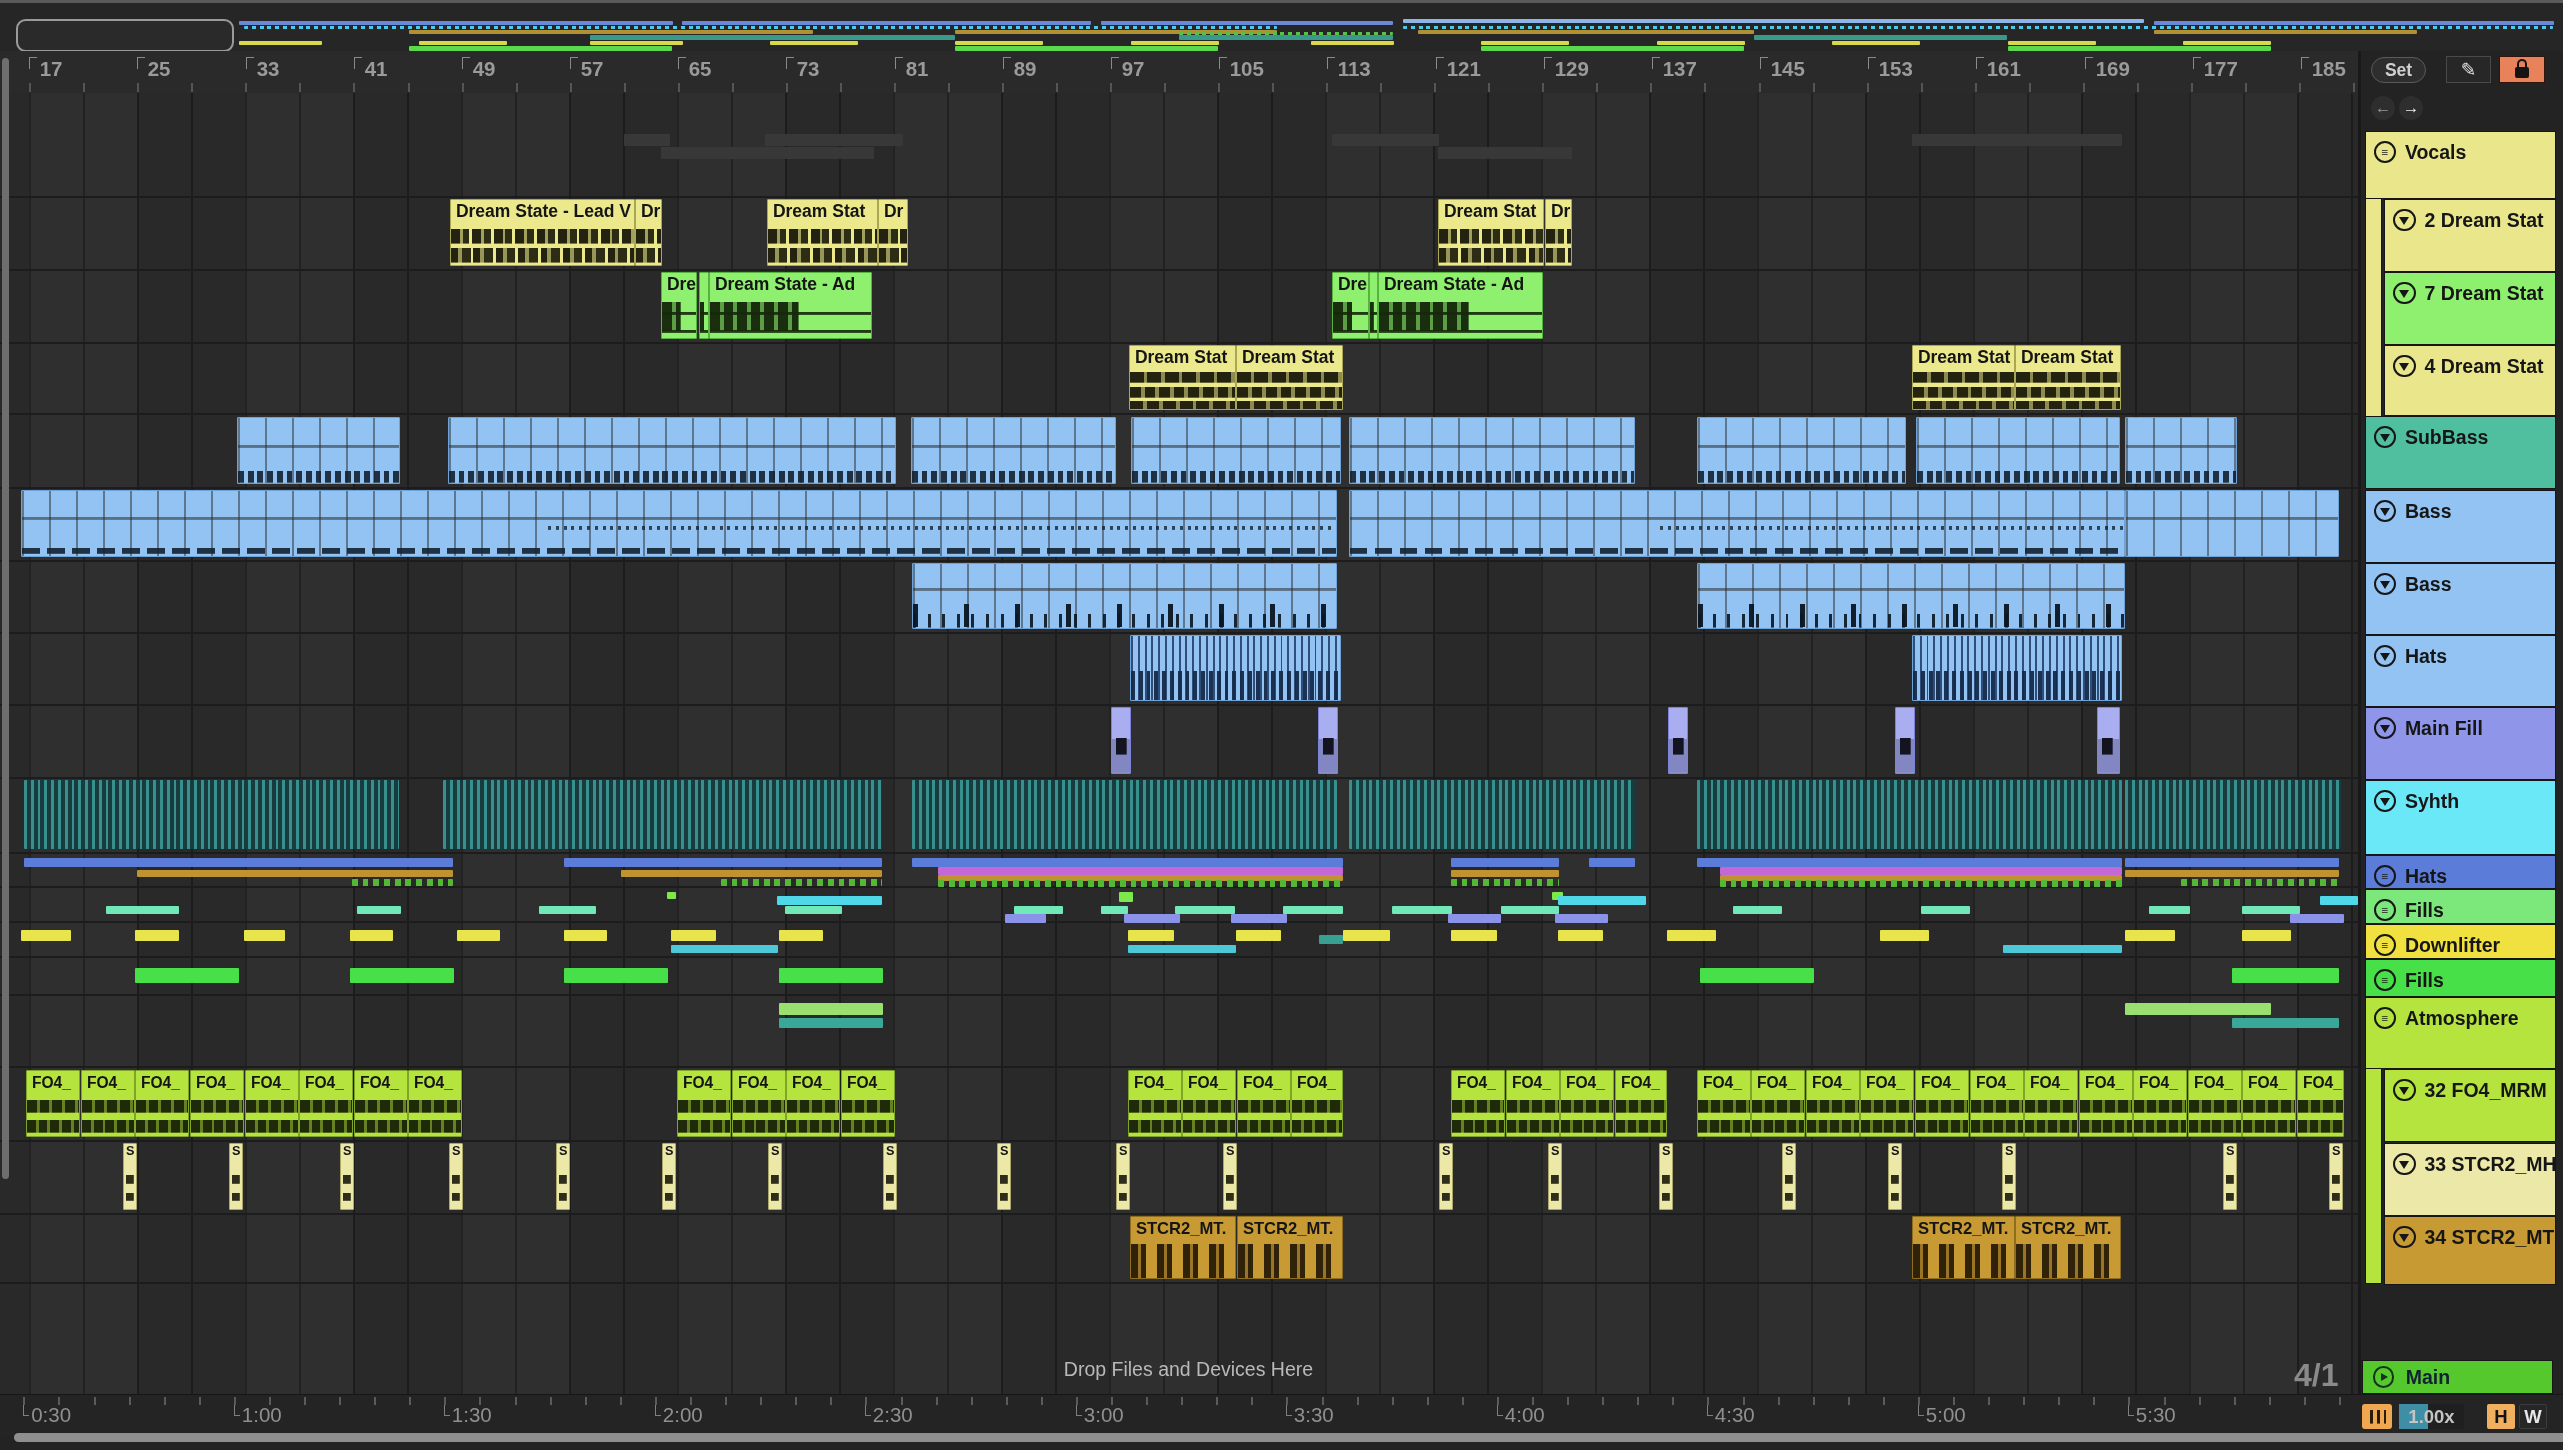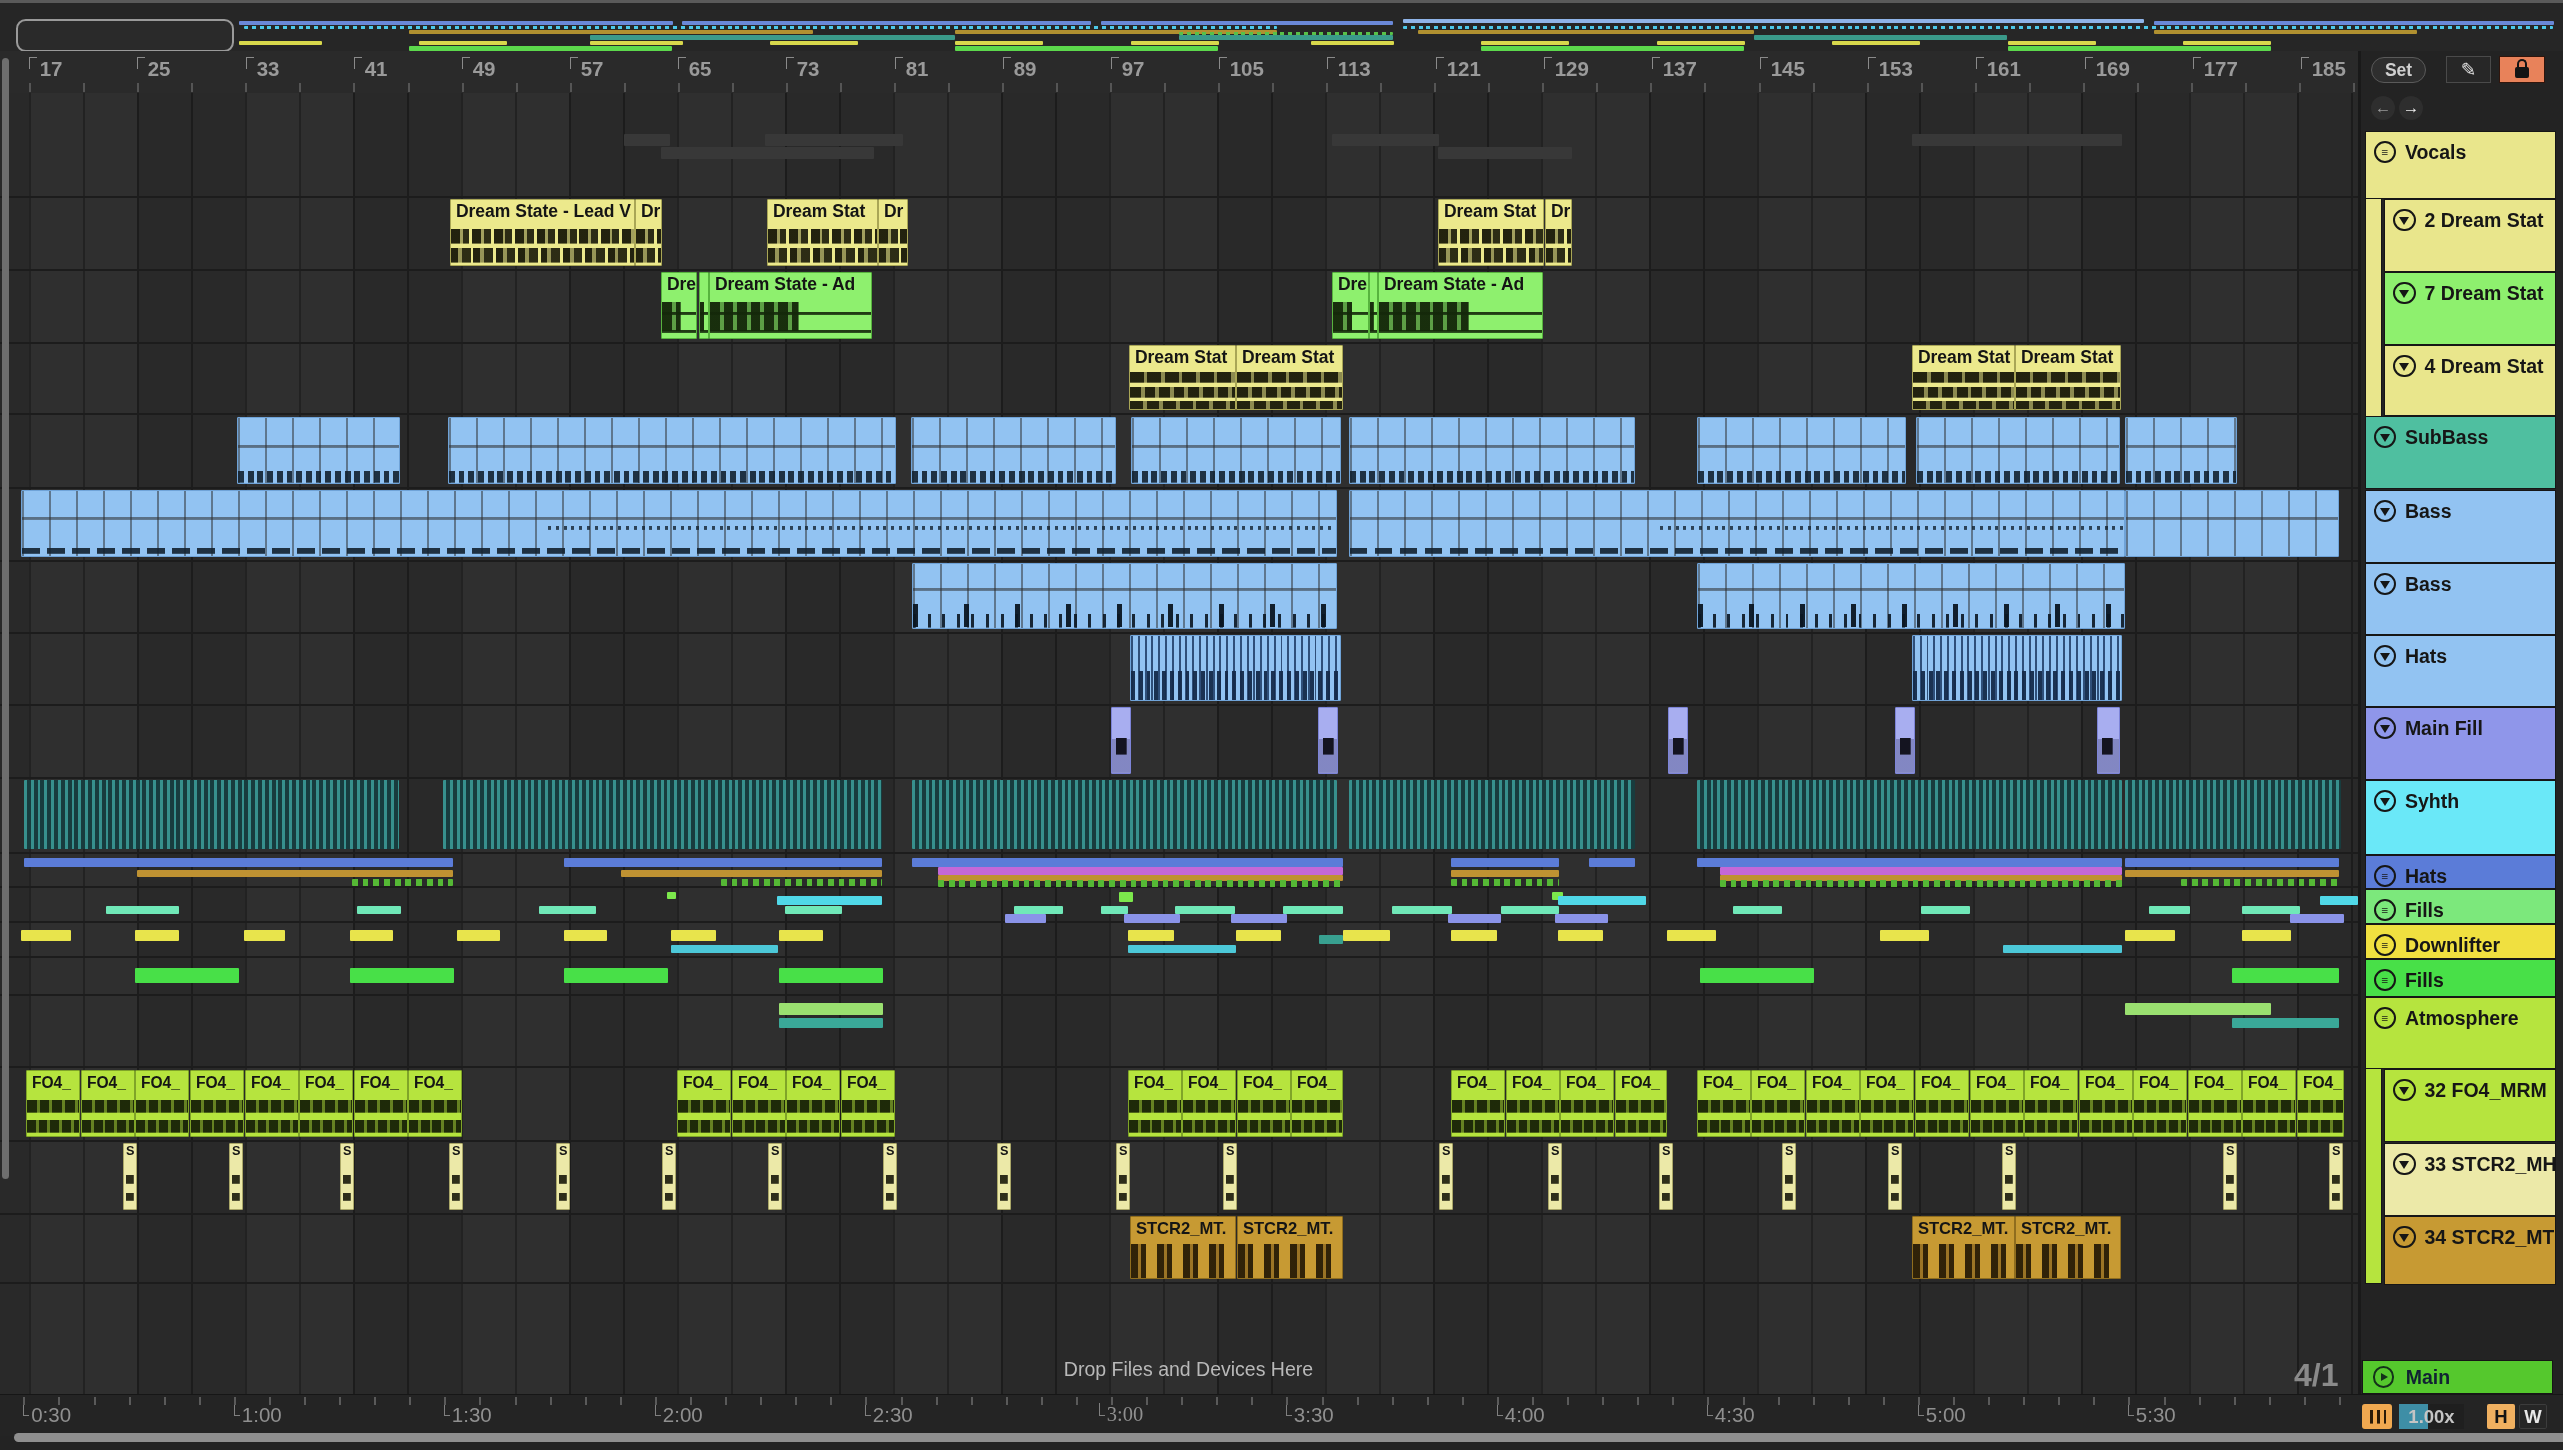--- a/index.html
+++ b/index.html
@@ -716,21 +716,21 @@
   <div class="btn" id="lock-btn">
       <span class="lockglyph"></span>
     </div>
 
   <div class="abs" id="bruler">
       <div class="tlab" style="left: 23.4px;"><span class="tick"></span>0:30</div>
       <div class="tlab" style="left: 234px;"><span class="tick"></span>1:00</div>
       <div class="tlab" style="left: 444px;"><span class="tick"></span>1:30</div>
       <div class="tlab" style="left: 655px;"><span class="tick"></span>2:00</div>
       <div class="tlab" style="left: 865px;"><span class="tick"></span>2:30</div>
-      <div class="tlab" style="left: 1099px; font-family: Liberation Serif, serif;"><span class="tick"></span>3:00</div>
+      <div class="tlab" style="left: 1076px;"><span class="tick"></span>3:00</div>
       <div class="tlab" style="left: 1286px;"><span class="tick"></span>3:30</div>
       <div class="tlab" style="left: 1497px;"><span class="tick"></span>4:00</div>
       <div class="tlab" style="left: 1707px;"><span class="tick"></span>4:30</div>
       <div class="tlab" style="left: 1918px;"><span class="tick"></span>5:00</div>
       <div class="tlab" style="left: 2128px;"><span class="tick"></span>5:30</div>
       <div class="btick" style="left: 23.4px;"></div>
       <div class="btick" style="left: 58px;"></div>
       <div class="btick" style="left: 94px;"></div>
       <div class="btick" style="left: 129px;"></div>
       <div class="btick" style="left: 164px;"></div>

